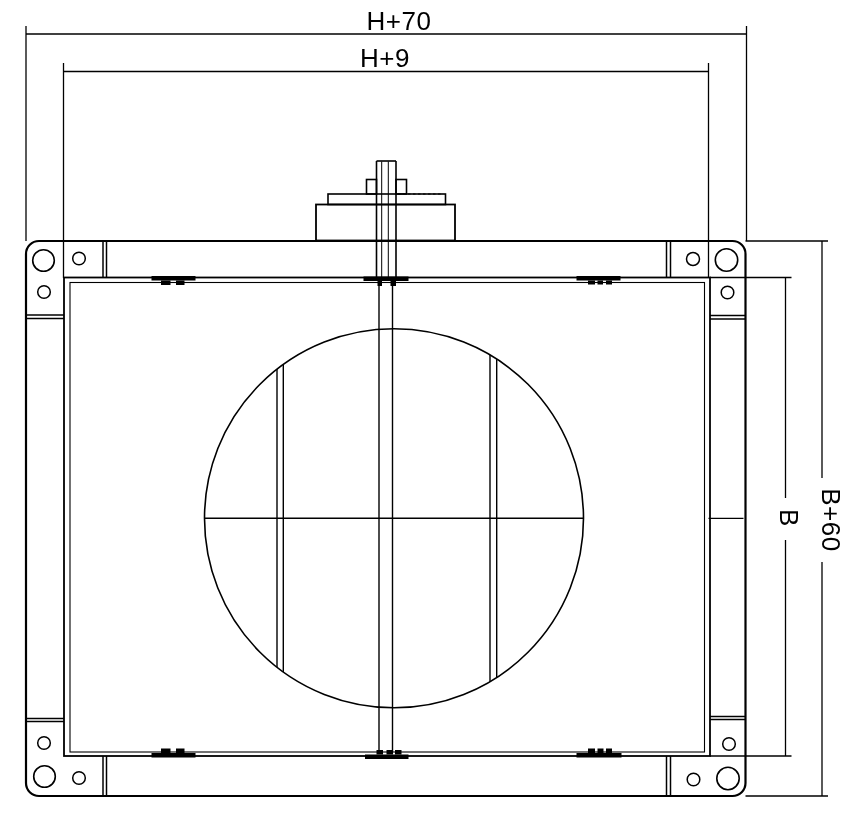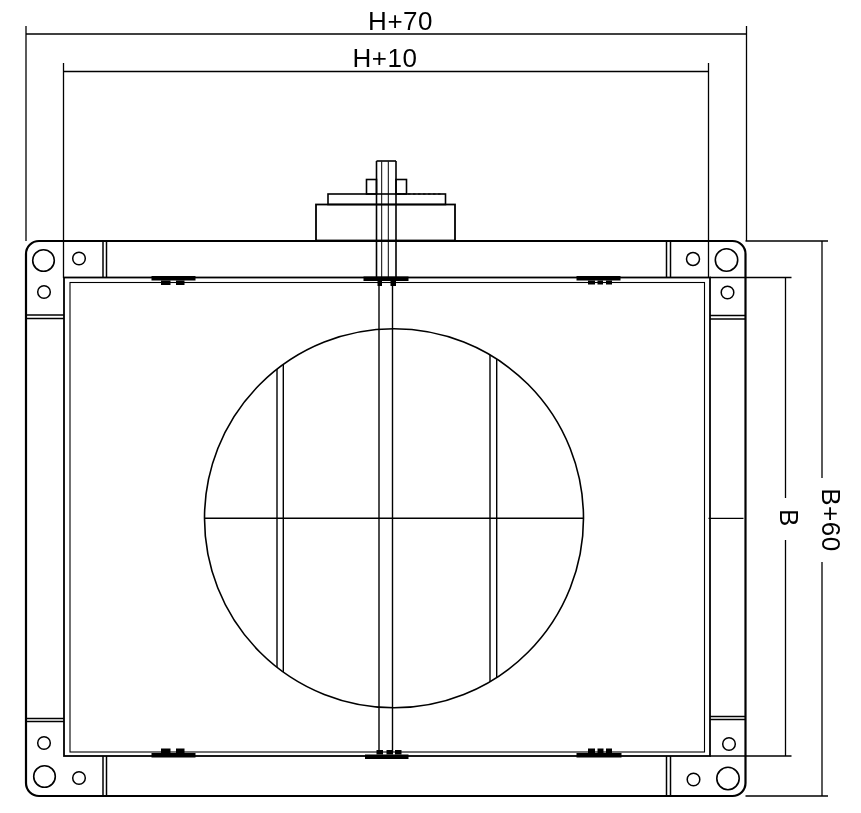--- a/index.html
+++ b/index.html
@@ -174,21 +174,21 @@
         <rect x="176" y="748.5" width="8.5" height="4.5"></rect>
         <rect x="576.5" y="753" width="45" height="4.5"></rect>
         <rect x="588" y="748.5" width="7" height="4.5"></rect>
         <rect x="597.5" y="748.5" width="6" height="4.5"></rect>
         <rect x="606" y="748.5" width="6" height="4.5"></rect>
       </g>
 
     </g>
   </svg>
 
-  <div class="dim-label" style="left:337px; top:7px; width:96px;text-align:right;">H+70</div>
+  <div class="dim-label" style="left:351px; top:7px; width:96px;">H+70</div>
 
-  <div class="dim-label" style="left:337px; top:44px; width:96px;">H+10</div>
+  <div class="dim-label" style="left:337px; top:44px; width:96px;">H+9</div>
 
   <div class="dim-label vertical" style="left:768.5px; top:504px; width:40px;">B</div>
 
   <div class="dim-label vertical" style="left:782.5px; top:506px; width:96px;">B+60</div>
 
 </div>
 
 </body></html>

